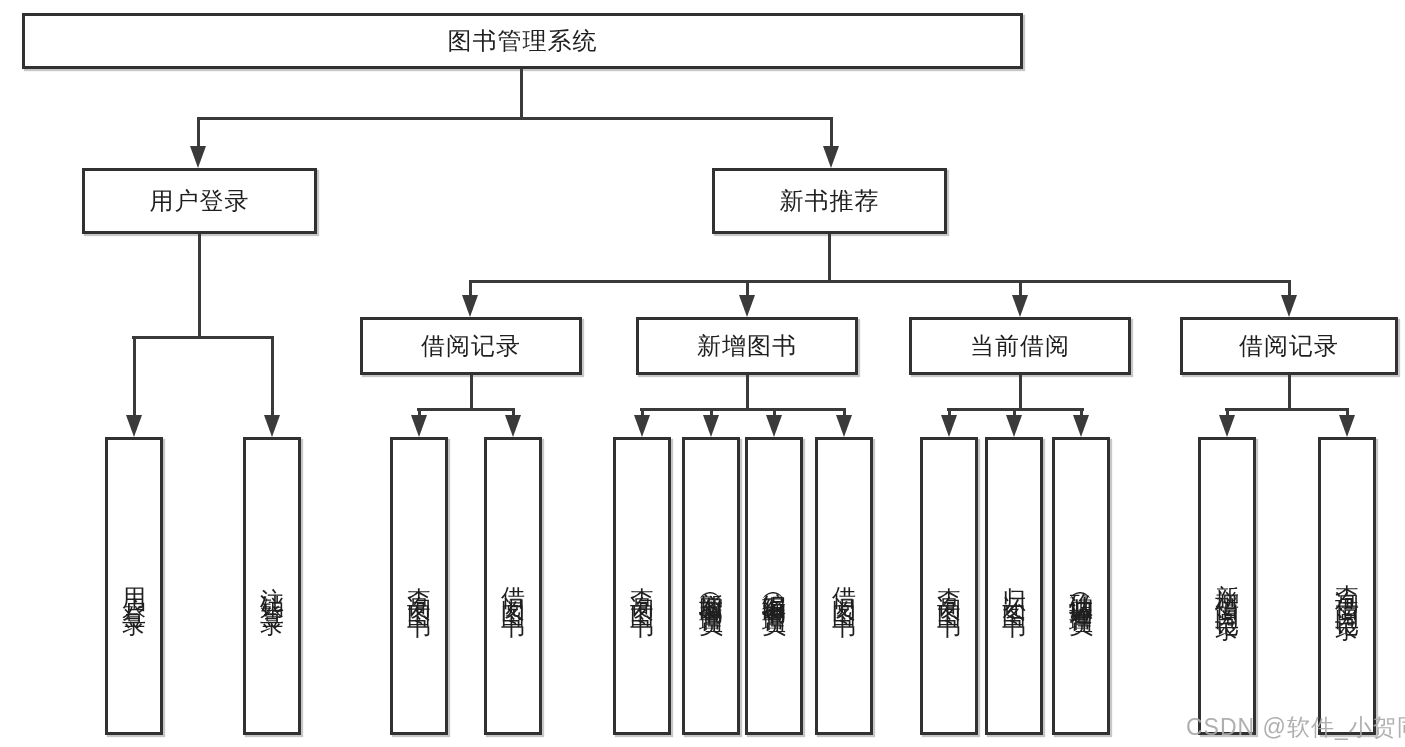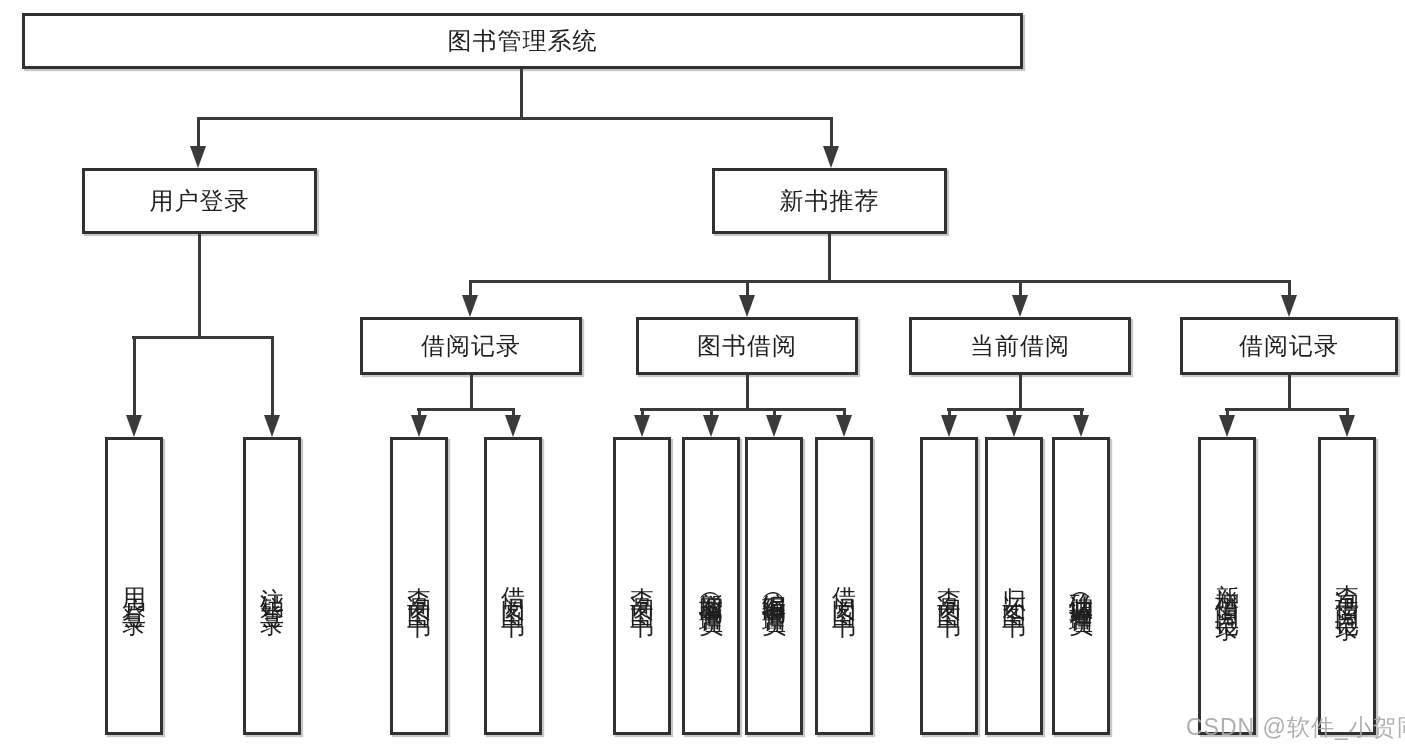--- a/index.html
+++ b/index.html
@@ -69,21 +69,21 @@
   <div class="tri" style="left:739px;top:295px"></div>
   <div class="vl" style="left:1019px;top:280px;width:3px;height:18px"></div>
   <div class="tri" style="left:1012px;top:295px"></div>
   <div class="vl" style="left:1288px;top:280px;width:3px;height:18px"></div>
   <div class="tri" style="left:1281px;top:295px"></div>
 
   <div class="box h" style="left:360px;top:317px;width:222px;height:58px">
     <span>借阅记录</span>
   </div>
   <div class="box h" style="left:636px;top:317px;width:222px;height:58px">
-    <span>图书借阅</span>
+    <span>新增图书</span>
   </div>
   <div class="box h" style="left:909px;top:317px;width:222px;height:58px">
     <span>当前借阅</span>
   </div>
   <div class="box h" style="left:1180px;top:317px;width:218px;height:58px">
     <span>借阅记录</span>
   </div>
 
   <div class="vl" style="left:470px;top:375px;width:3px;height:36px"></div>
   <div class="hl" style="left:417px;top:408px;width:98px;height:3px"></div>

